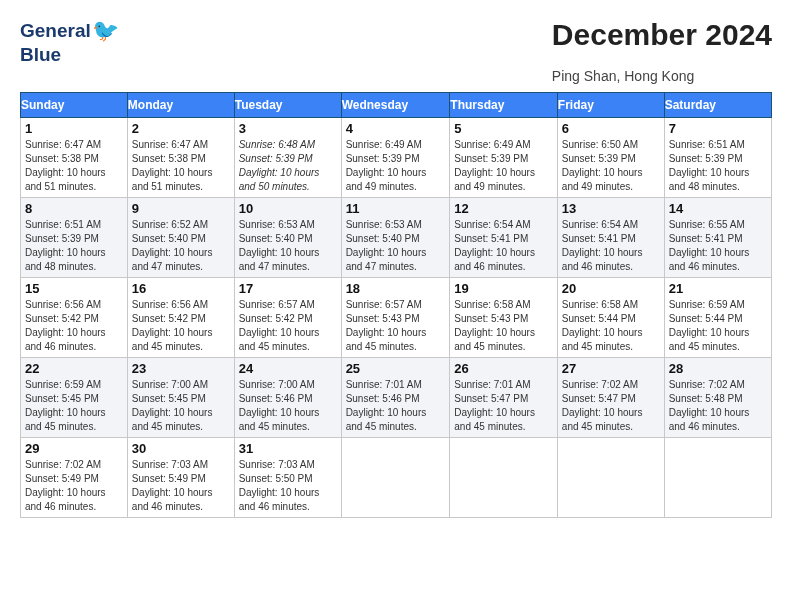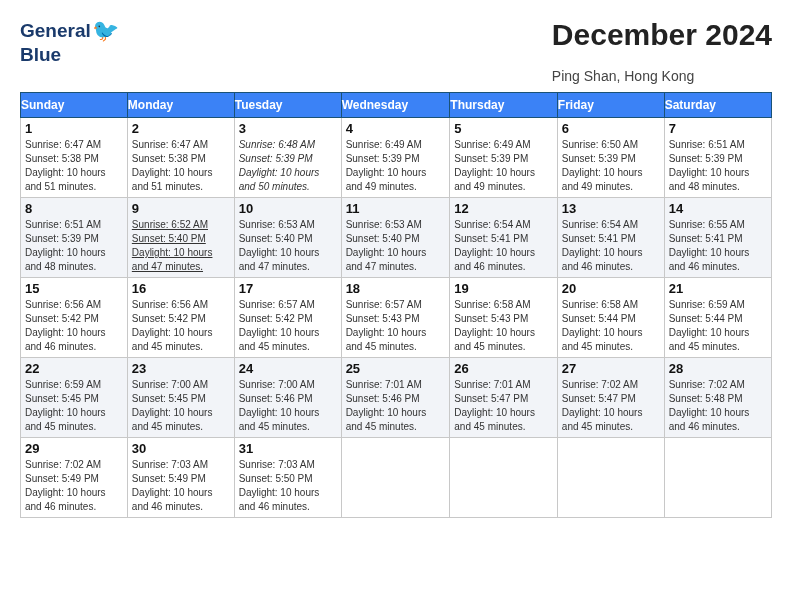--- a/index.html
+++ b/index.html
@@ -180,21 +180,21 @@
         <tr>
           <td>
             <span class="day-number">8</span>
             <div class="day-info" style="white-space: pre-line;">Sunrise: 6:51 AM
 Sunset: 5:39 PM
 Daylight: 10 hours
 and 48 minutes.</div>
           </td>
           <td>
             <span class="day-number">9</span>
-            <div class="day-info" style="white-space: pre-line; text-decoration: underline;">Sunrise: 6:52 AM
+            <div class="day-info" style="white-space: pre-line;">Sunrise: 6:52 AM
 Sunset: 5:40 PM
 Daylight: 10 hours
 and 47 minutes.</div>
           </td>
           <td>
             <span class="day-number">10</span>
             <div class="day-info" style="white-space: pre-line;">Sunrise: 6:53 AM
 Sunset: 5:40 PM
 Daylight: 10 hours
 and 47 minutes.</div>

